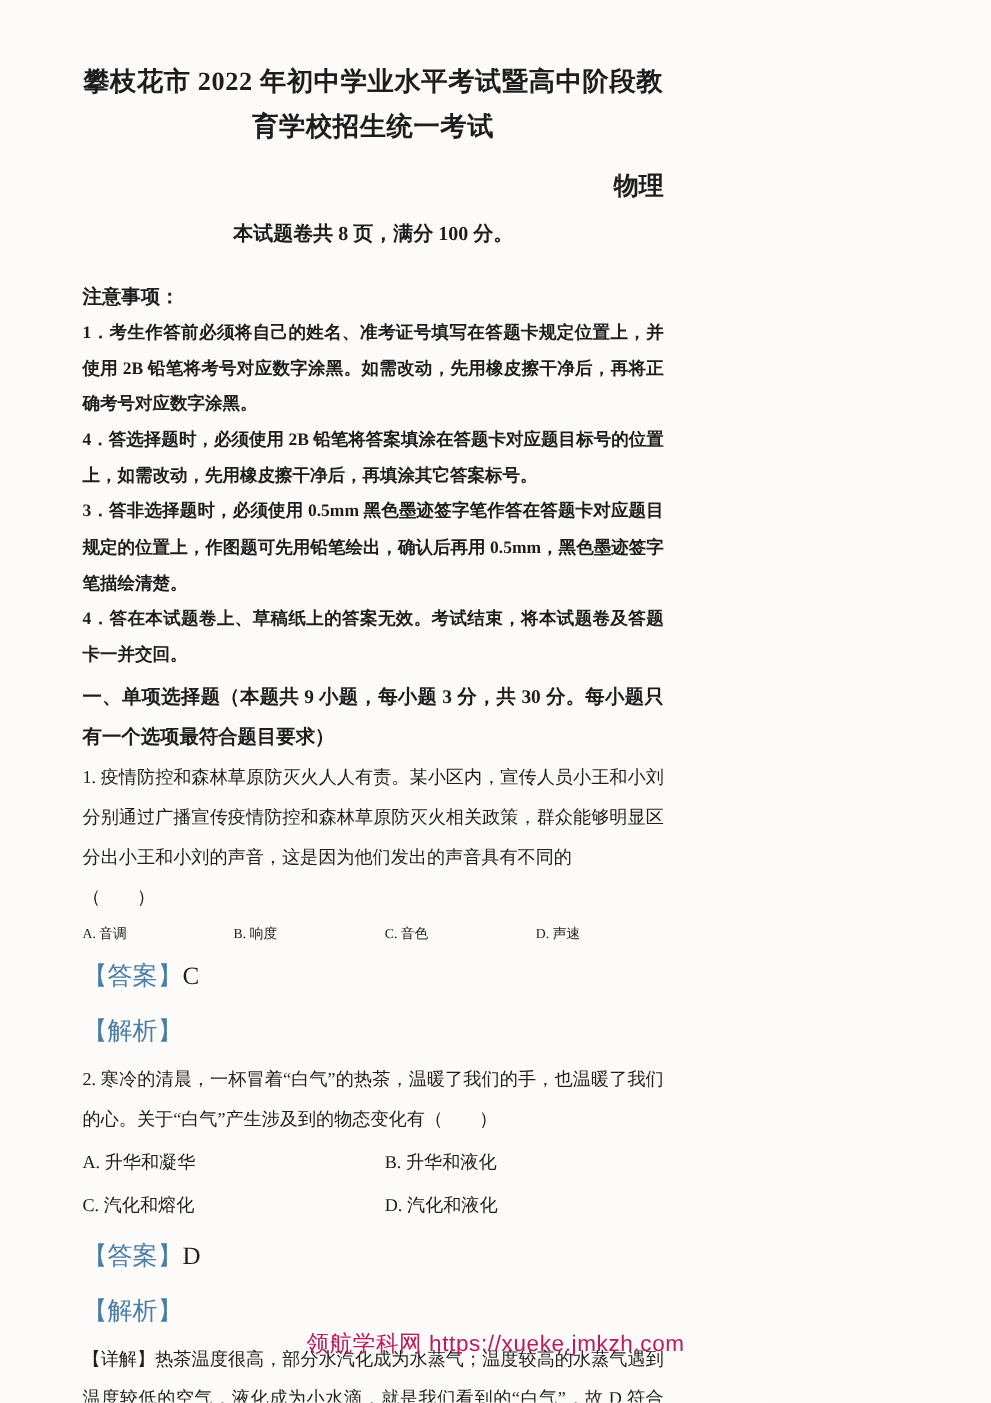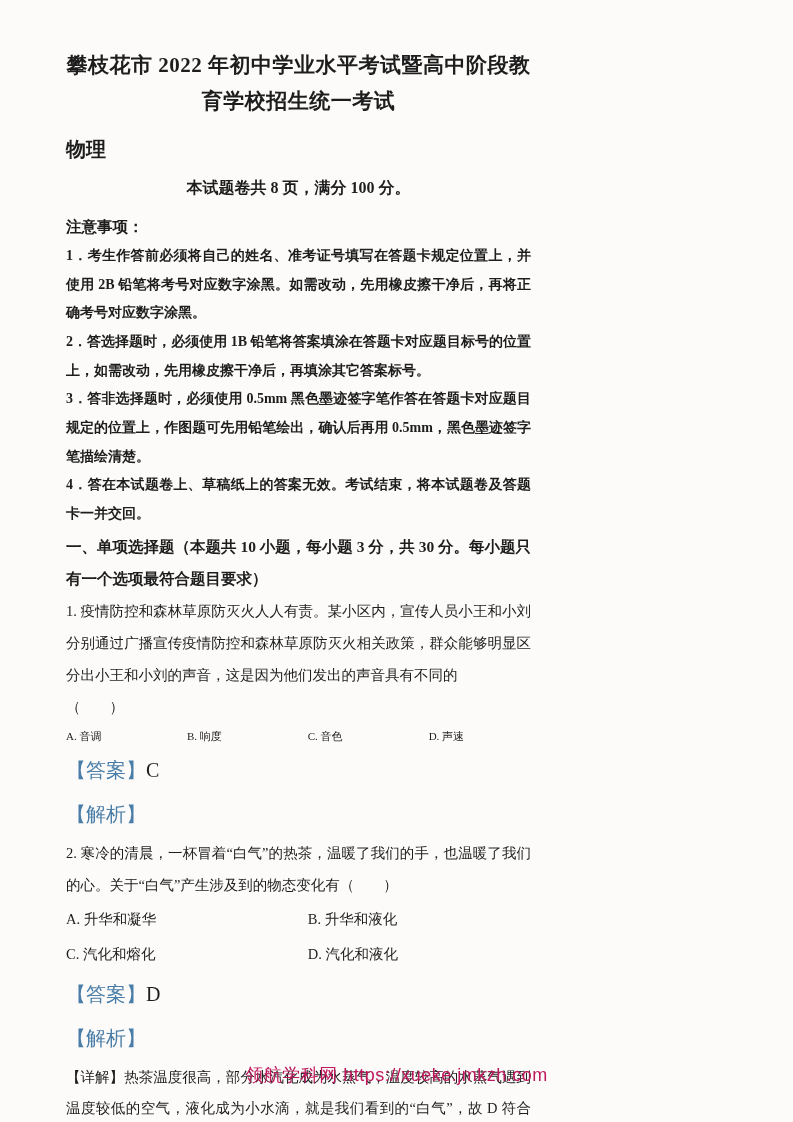--- a/index.html
+++ b/index.html
@@ -25,35 +25,35 @@
     font-size: 21px;
     font-weight: bold;
     text-align: center;
     line-height: 1.7;
     margin: 0;
     letter-spacing: 0.5px;
   }
   .exam-subject {
     font-size: 20px;
     font-weight: bold;
-    text-align: left;
+    text-align: right;
     margin: 16px 0 0 0;
     line-height: 1.4;
   }
   .exam-meta {
     font-size: 16px;
     font-weight: bold;
     text-align: center;
     margin: 12px 0 0 0;
     line-height: 1.6;
   }
   .notice-heading {
     font-size: 15.5px;
     font-weight: bold;
-    margin: 10px 0 0 0;
+    margin: 21px 0 0 0;
     line-height: 2.0;
   }
   .notice-item {
     font-size: 14px;
     font-weight: bold;
     margin: 0;
     line-height: 2.05;
     text-align: justify;
   }
   .section-heading {
@@ -112,25 +112,25 @@
 <body>
 
 <div class="page">
 
   <h1 class="exam-title">攀枝花市 2022 年初中学业水平考试暨高中阶段教育学校招生统一考试</h1>
   <h2 class="exam-subject">物理</h2>
   <p class="exam-meta">本试题卷共 8 页，满分 100 分。</p>
 
   <p class="notice-heading">注意事项：</p>
   <p class="notice-item">1．考生作答前必须将自己的姓名、准考证号填写在答题卡规定位置上，并使用 2B 铅笔将考号对应数字涂黑。如需改动，先用橡皮擦干净后，再将正确考号对应数字涂黑。</p>
-  <p class="notice-item">2．答选择题时，必须使用 1B 铅笔将答案填涂在答题卡对应题目标号的位置上，如需改动，先用橡皮擦干净后，再填涂其它答案标号。</p>
+  <p class="notice-item">4．答选择题时，必须使用 2B 铅笔将答案填涂在答题卡对应题目标号的位置上，如需改动，先用橡皮擦干净后，再填涂其它答案标号。</p>
   <p class="notice-item">3．答非选择题时，必须使用 0.5mm 黑色墨迹签字笔作答在答题卡对应题目规定的位置上，作图题可先用铅笔绘出，确认后再用 0.5mm，黑色墨迹签字笔描绘清楚。</p>
   <p class="notice-item">4．答在本试题卷上、草稿纸上的答案无效。考试结束，将本试题卷及答题卡一并交回。</p>
 
-  <p class="section-heading">一、单项选择题（本题共 10 小题，每小题 3 分，共 30 分。每小题只有一个选项最符合题目要求）</p>
+  <p class="section-heading">一、单项选择题（本题共 9 小题，每小题 3 分，共 30 分。每小题只有一个选项最符合题目要求）</p>
 
   <div>
     <p class="stem">1. 疫情防控和森林草原防灭火人人有责。某小区内，宣传人员小王和小刘分别通过广播宣传疫情防控和森林草原防灭火相关政策，群众能够明显区分出小王和小刘的声音，这是因为他们发出的声音具有不同的</p>
     <p class="bracket-line">（　　）</p>
     <div class="options-row4">
       <span>A. 音调</span>
       <span>B. 响度</span>
       <span>C. 音色</span>
       <span>D. 声速</span>
     </div>

